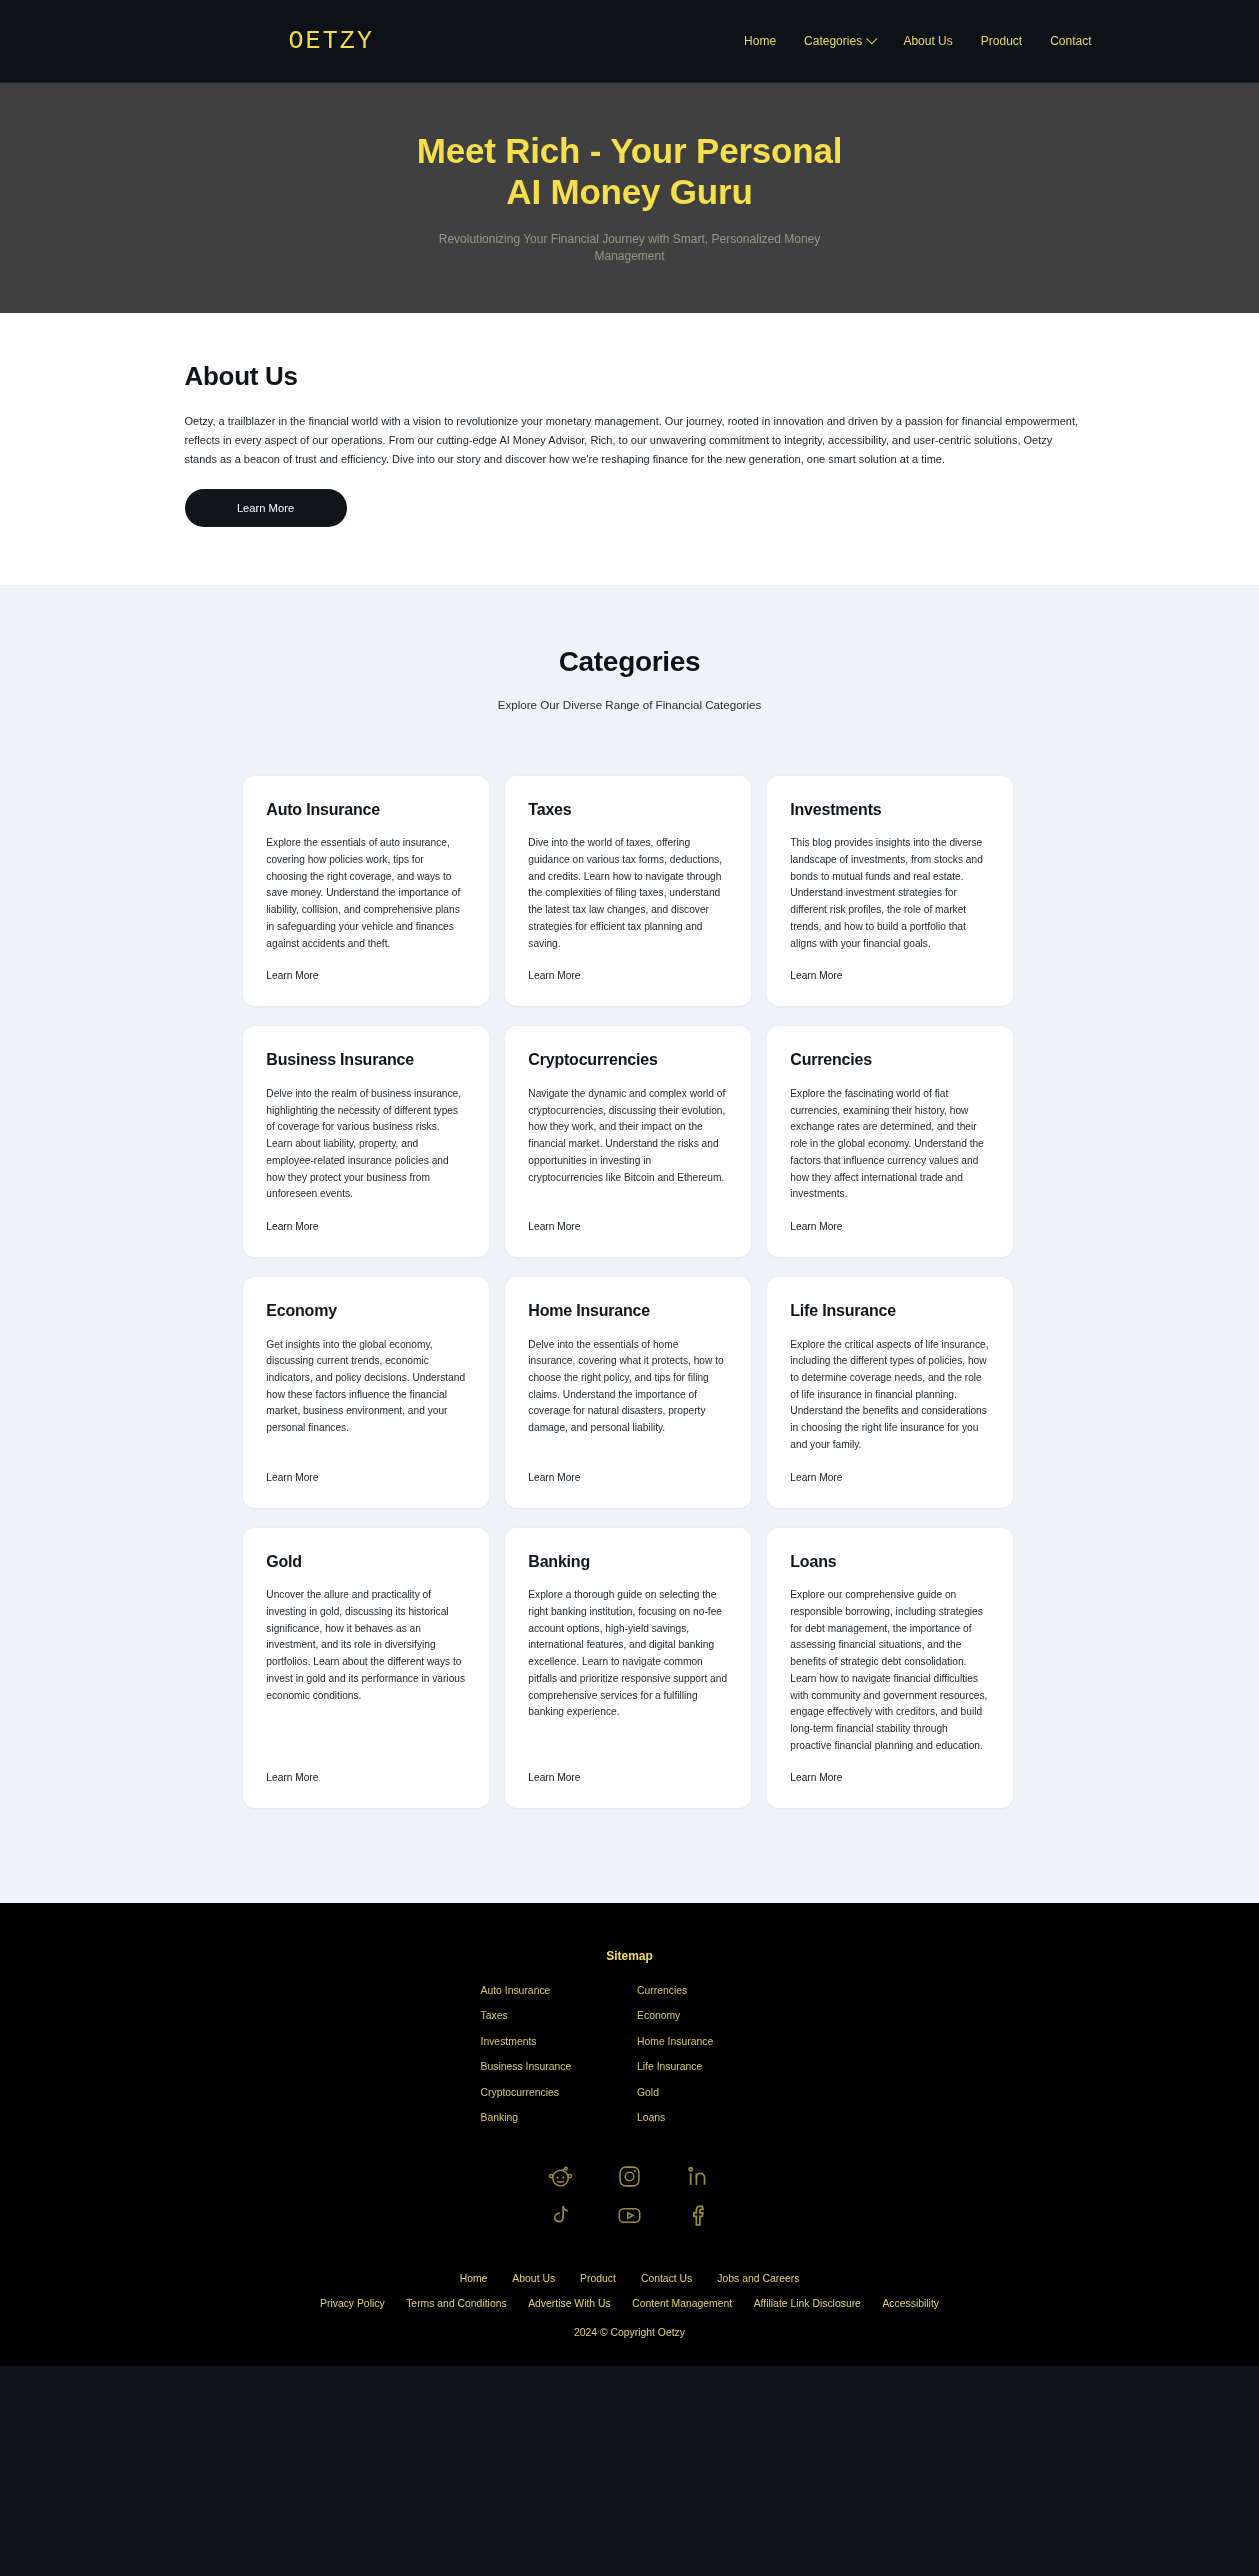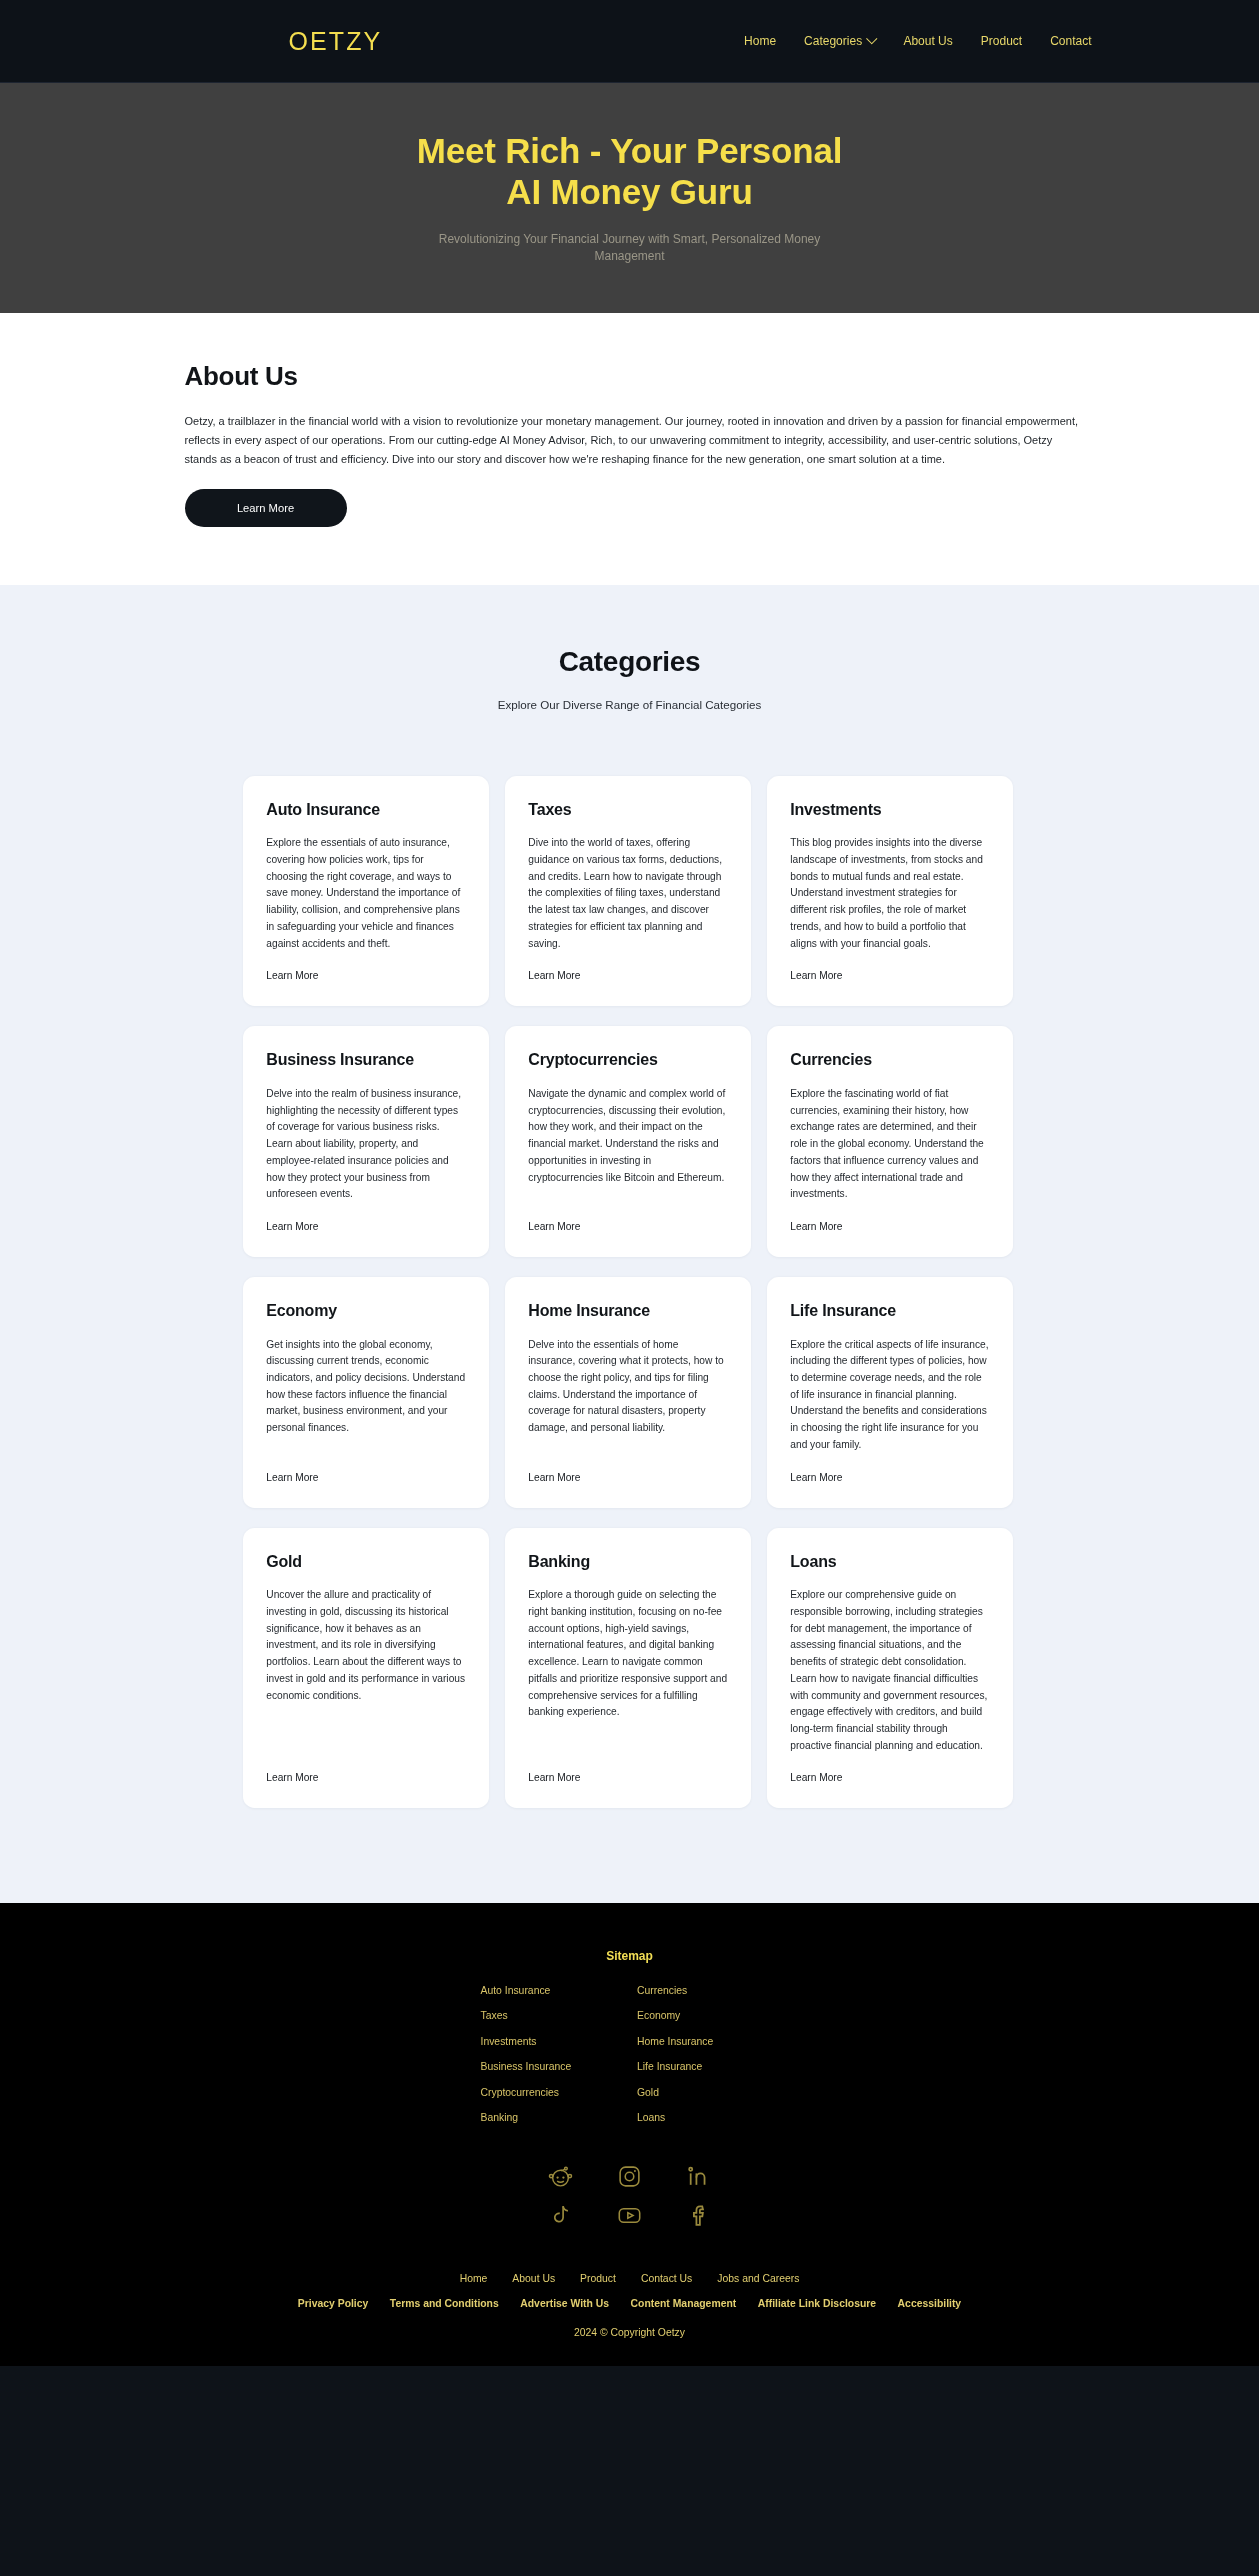--- a/index.html
+++ b/index.html
@@ -20,21 +20,21 @@
     padding: 0 0 0 0;
   }
   .header-inner {
     width: 994px;
     margin: 0 auto;
     display: flex;
     align-items: center;
     justify-content: space-between;
   }
   .logo {
-    font-family: Liberation Sans, sans-serif;
+    font-family: Liberation Mono, monospace;
     font-size: 25px;
     letter-spacing: 2.1px;
     color: #f3dd4f;
     padding-left: 156px;
     text-align: center;
   }
   .nav {
     display: flex;
     align-items: center;
     gap: 28px;
@@ -210,21 +210,21 @@
   }
   .soc-icon { cursor: pointer; line-height: 0; }
   .soc-icon svg { width: 25px; height: 25px; display: block; }
   .foot-links {
     display: flex;
     justify-content: center;
     flex-wrap: wrap;
     gap: 25px;
     margin-bottom: 14px;
   }
-  .foot-links.legal { gap: 21.5px; margin-bottom: 18px; font-weight: bold; }
+  .foot-links.legal { gap: 21.5px; margin-bottom: 18px; }
   .foot-link {
     color: #e2cf70;
     font-size: 10.4px;
     cursor: pointer;
   }
   .foot-address {
     color: #e2cf70;
     font-size: 10.4px;
     margin-bottom: 13.3px;
   }

